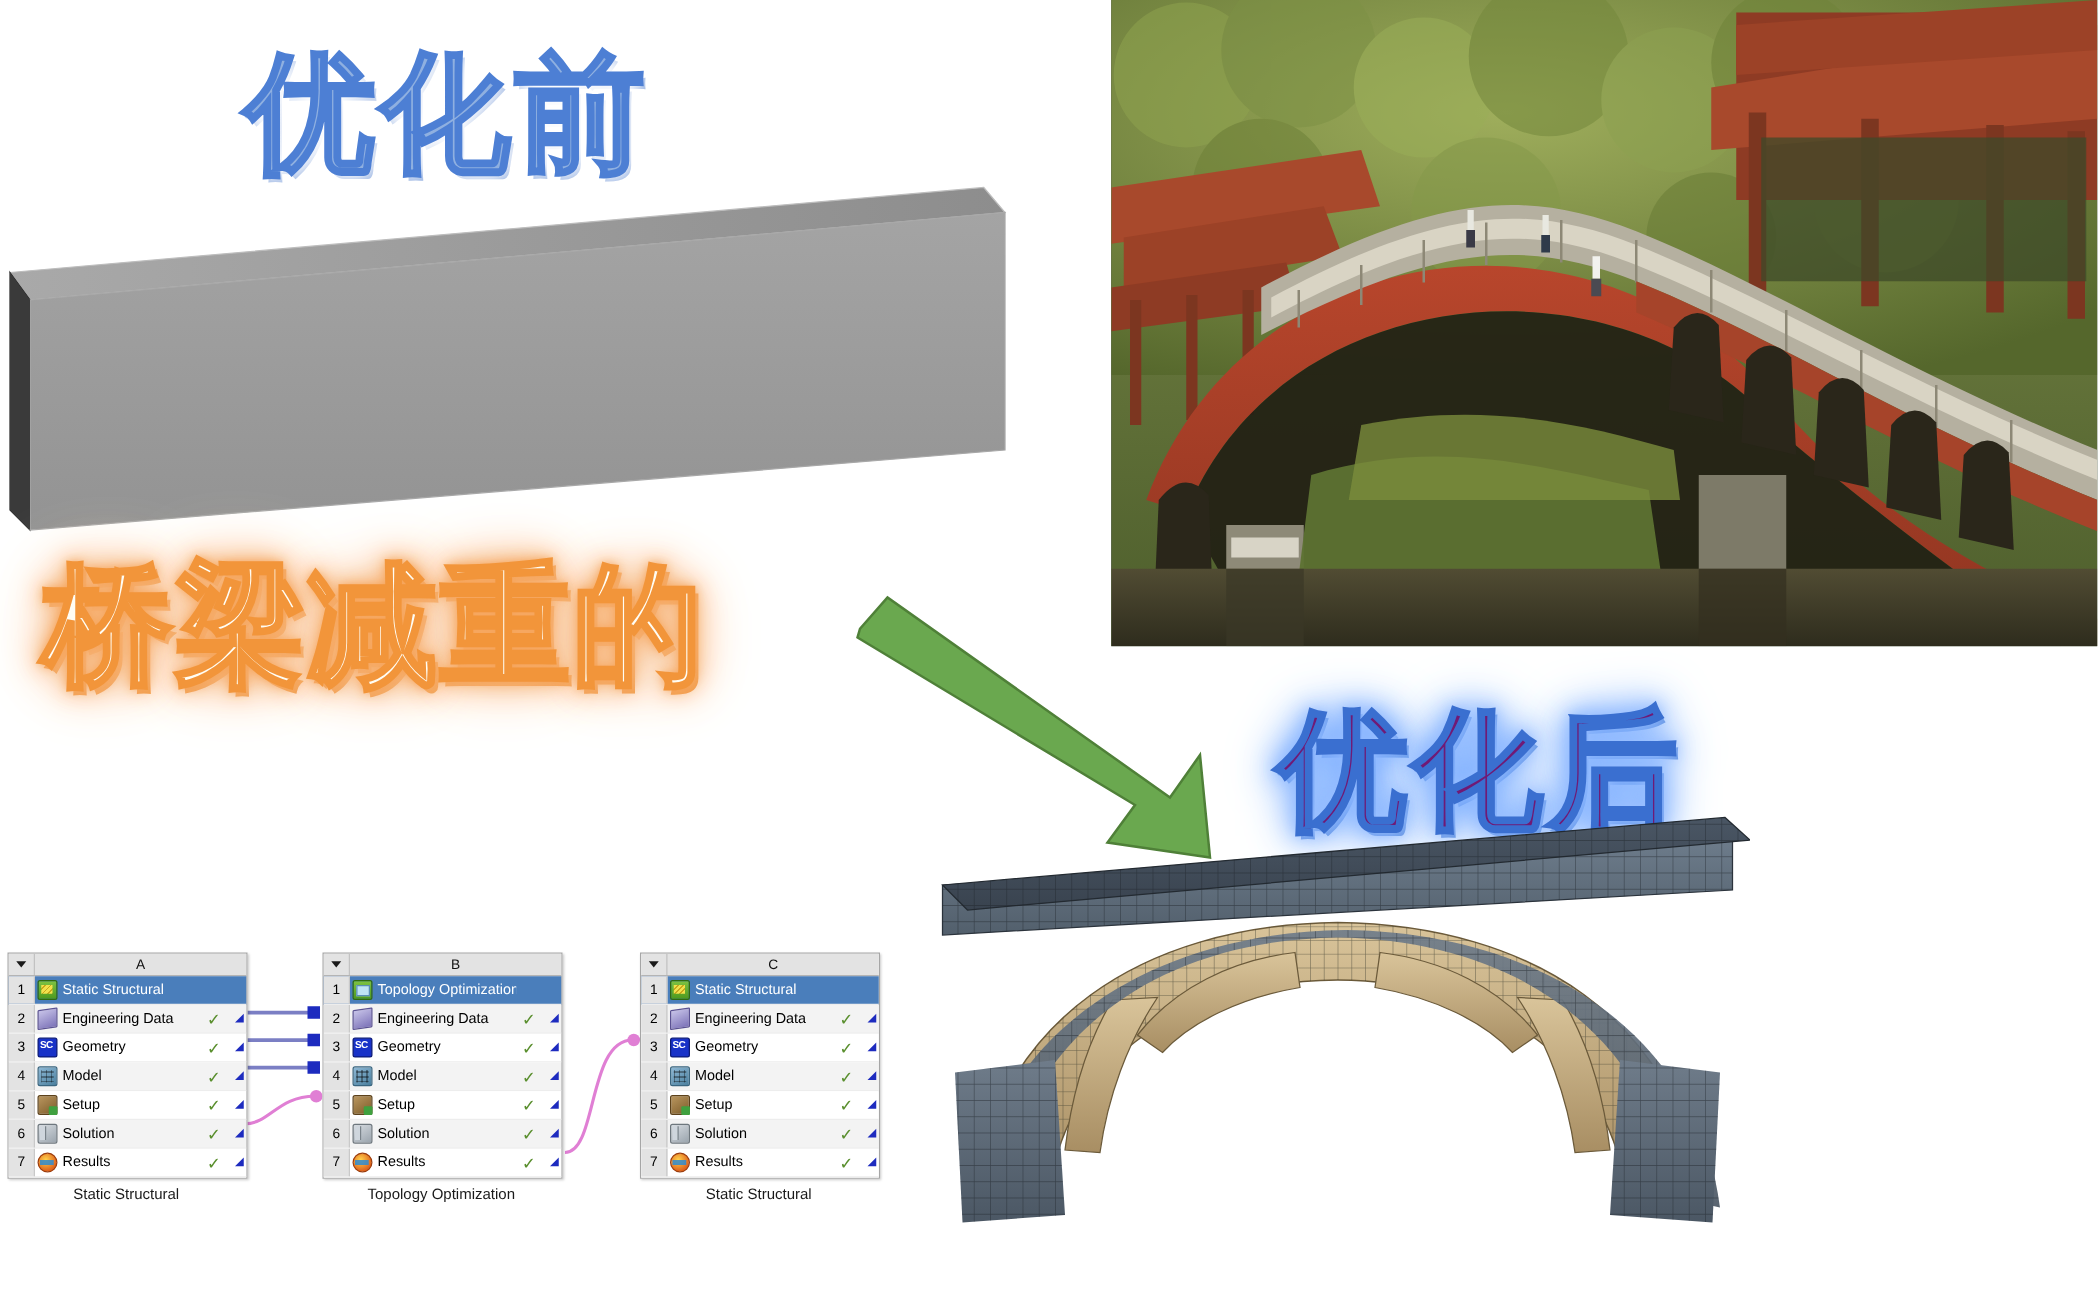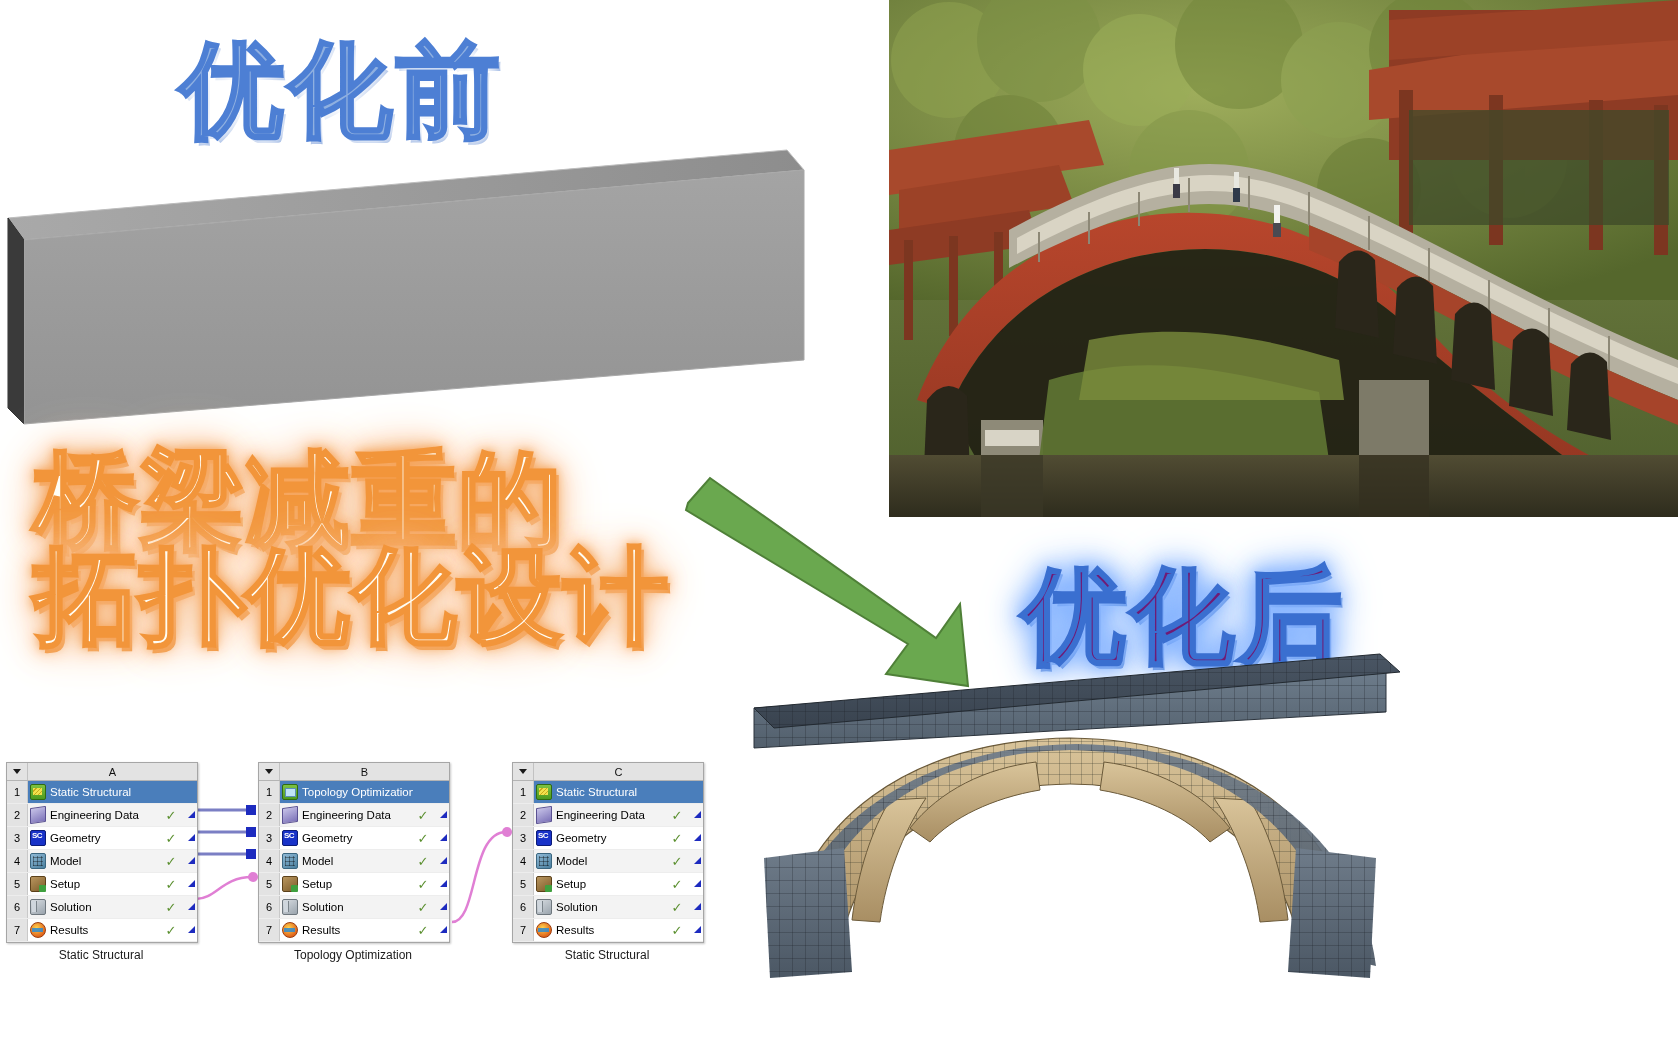--- a/index.html
+++ b/index.html
@@ -11,21 +11,21 @@
 
   
   .cn-label{
     position:absolute;
     font-family:"DejaVu Sans","Liberation Sans",sans-serif;
     font-weight:bold;
     white-space:nowrap;
     user-select:none;
   }
   #label-before{
-    left:180px; top:22px;
+    left:196px; top:22px;
     font-size:104px;
     letter-spacing:4px;
     color:#8fb0e0;
     -webkit-text-stroke:3px #4d7fd4;
     text-shadow:
       0 0 10px #ffffff, 0 0 18px #ffffff, 0 0 26px #ffffff,
       0 0 34px #ffffff, 3px 4px 0 #6d94d8;
   }
   #label-after{
     left:1022px; top:548px;
@@ -293,21 +293,20 @@
       <rect x="345" y="172" width="5" height="16" fill="#e8e8e0"></rect>
       <rect x="344" y="188" width="7" height="14" fill="#2f3a4a"></rect>
       <rect x="385" y="205" width="6" height="18" fill="#f2f2ee"></rect>
       <rect x="384" y="223" width="8" height="14" fill="#4a4a52"></rect>
     </g>
   </svg>
 </div>
 
 <div id="main-title">
   <div>桥梁减重的</div>
-  <div>拓扑优化设计</div>
 </div>
 
 <div id="green-arrow">
   <svg width="330" height="300" viewBox="0 0 330 300">
     <polygon points="20,105 42,80 268,240 292,206 300,288 218,276 240,246 18,112" fill="#6aa84f" stroke="#4f8038" stroke-width="2"></polygon>
   </svg>
 </div>
 
 <div class="cn-label" id="label-after">优化后</div>
 

